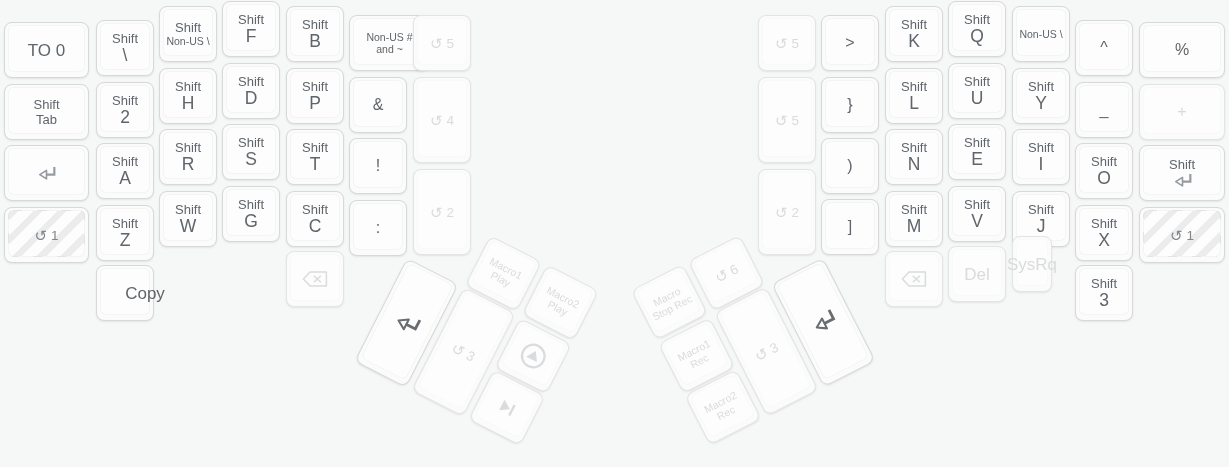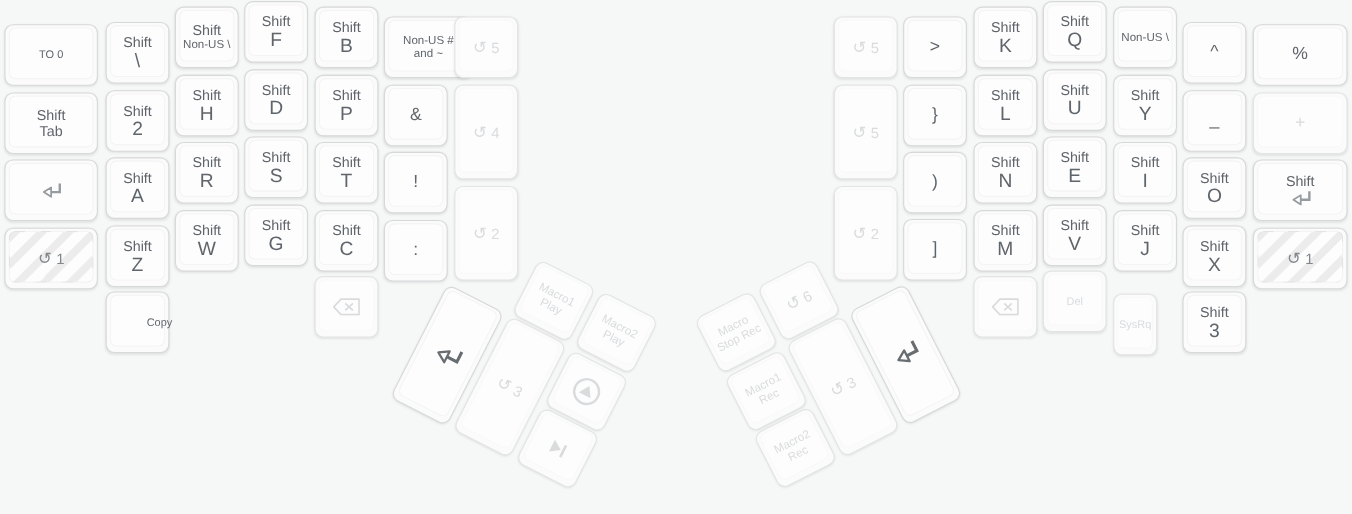--- a/index.html
+++ b/index.html
@@ -16,21 +16,21 @@
   .key::before{content:"";position:absolute;left:3px;right:3px;top:2px;bottom:5px;
     background:#fdfdfe;border:1px solid rgba(0,0,0,.035);border-radius:6px;}
   .key > *{position:relative;z-index:1;}
   .key.ghost{border-color:#e3e4e5;color:#d9dbdc;}
   .key.ghost::before{border-color:rgba(0,0,0,.015);}
   .key.hatched{color:#82878c;}
   .key.hatched::before{background:#fdfdfe;
     background-image:repeating-linear-gradient(135deg,#ececec 0 7px,rgba(0,0,0,0) 7px 17px);}
   .ln{display:block;}
   .ln.sm{font-size:13px;line-height:15px;}
-  .ln.md{font-size:10px;line-height:17px;}
+  .ln.md{font-size:17px;line-height:17px;}
   .ln.lg{font-size:17.5px;line-height:19px;}
   .ln.xs{font-size:10.5px;line-height:12.5px;}
   .ln.sym{font-size:16px;line-height:18px;}
   .rot-row{display:flex;flex-direction:row;align-items:center;justify-content:center;gap:4px;}
   .icon{display:flex;align-items:center;justify-content:center;}
   .icon.rotate-ccw-icon{font-size:15px;line-height:15px;}
   .rot-num{font-size:13.5px;line-height:15px;}
   .icon.enter-icon svg{width:21px;height:17px;}
   .thumb .icon.enter-icon svg{width:27px;height:22px;}
   .icon.backspace-icon svg{width:26px;height:16px;}
@@ -289,21 +289,21 @@
         <span class="icon backspace-icon">
           <svg viewBox="0 0 27 17" xmlns="http://www.w3.org/2000/svg">
             <path d="M8.2 1 H25.6 V16 H8.2 L1.2 8.5 Z" fill="none" stroke="currentColor" stroke-width="1.6" stroke-linejoin="round"></path>
             <path d="M12.3 5.1 L19.7 11.9 M19.7 5.1 L12.3 11.9" fill="none" stroke="currentColor" stroke-width="1.6"></path>
           </svg>
         </span>
       </div>
       <div class="key ghost" style="left: 948px; top: 246px; width: 58px; height: 56px;">
         <span class="ln md">Del</span>
       </div>
-      <div class="key ghost" style="left: 1012px; top: 267px; width: 40px; height: 56px;">
+      <div class="key ghost" style="left: 1012px; top: 236px; width: 40px; height: 56px;">
         <span class="ln md">SysRq</span>
       </div>
       <div class="key" style="left: 1075px; top: 265px; width: 58px; height: 56px;">
         <span class="ln sm">Shift</span>
         <span class="ln lg">3</span>
       </div>
     </div>
   <div class="thumb left" id="left-thumb">
       <div class="key ghost" style="left: 64px; top: -58px; width: 58px; height: 56px;">
         <span class="ln xs">Macro1</span>

